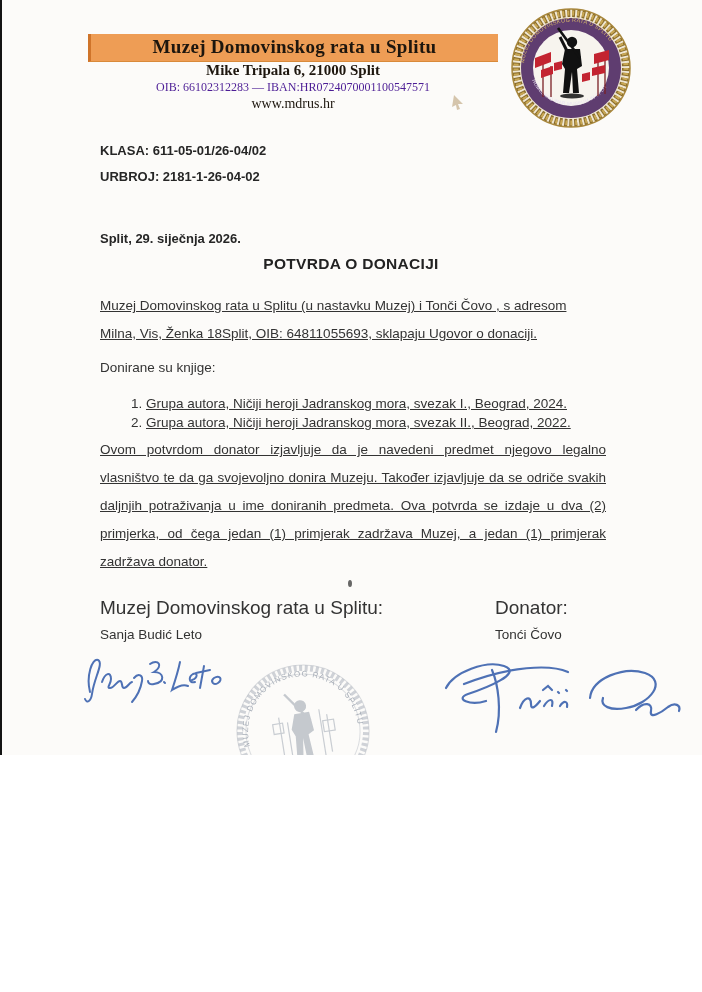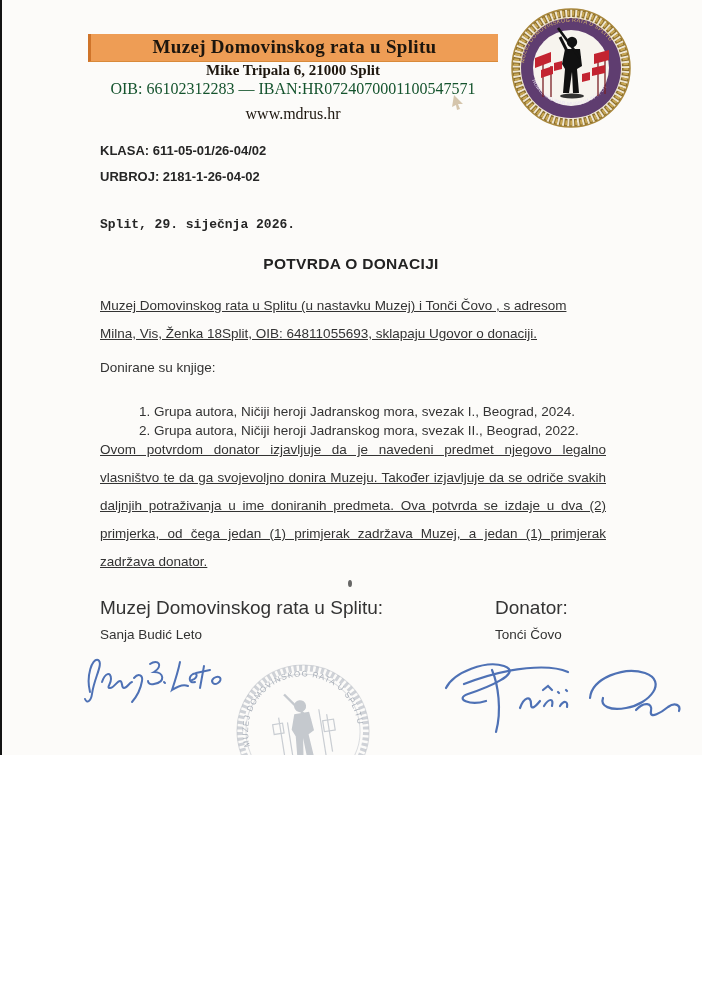--- a/index.html
+++ b/index.html
@@ -22,41 +22,41 @@
   .dot-speck2{position:absolute;left:643px;top:963px;width:5px;height:4px;background:#bdbdbd;border-radius:50%;opacity:.8;}
 
   
   .letterhead{position:absolute;left:88px;top:34px;width:410px;text-align:center;
     font-family:"Liberation Serif",serif;color:#1d160e;}
   .title-band{
     padding:2px 0 3px 0;font-weight:bold;font-size:19px;letter-spacing:.3px;
     border-left:3px solid #cf742a;border-bottom:1px solid #d98a3a;
   }
   .lh-address{font-weight:bold;font-size:15px;margin-top:0;}
-  .lh-oib{font-size:16px;margin-top:1px;color:#14532d;}
+  .lh-oib{font-size:12px;margin-top:1px;color:#4c1d95;}
   .lh-email{font-size:14px;margin-top:1px;color:#262626;}
   .lh-email a{color:#5b87c5;text-decoration:underline;}
-  .lh-web{font-size:16px;margin-top:7px;}
+  .lh-web{font-size:14px;margin-top:1px;}
 
   .logo-wrap{position:absolute;left:506px;top:8px;width:130px;height:121px;}
 
   
   .meta-line{position:absolute;left:100px;font-size:13px;font-weight:bold;color:#262626;}
   .klasa{top:143px;}
   .urbroj{top:169px;text-align:right;}
-  .dateline{top:217px;font-family:Liberation Mono, monospace;}
+  .dateline{top:231px;}
 
   .doc-title{position:absolute;left:100px;top:255px;width:502px;text-align:center;
     font-size:15.5px;font-weight:bold;color:#222;letter-spacing:.3px;}
 
   .para{position:absolute;left:100px;width:506px;font-size:13.5px;line-height:28px;color:#333;text-decoration:underline;}
   .p1{top:292px;}
   .list-intro{position:absolute;left:100px;top:360px;font-size:13.5px;line-height:16px;color:#333;}
-  .book-list{position:absolute;left:124px;top:394px;margin:8px;padding:0 0 0 22px;
-    font-size:13.5px;line-height:19px;color:#333;}
+  .book-list{position:absolute;left:124px;top:394px;margin:0;padding:0 0 0 22px;
+    font-size:13.5px;line-height:19px;color:#333;text-decoration:underline;}
   .p2{top:436px;text-align:justify;}
 
   .sig-role{position:absolute;top:600px;font-size:19px;color:#333;line-height:16px;}
   .sig-name{position:absolute;top:627px;font-size:13.5px;color:#333;line-height:16px;}
   .sig-left{left:100px;}
   .sig-right{left:495px;}
 
   .sig-ink-left{position:absolute;left:82px;top:648px;width:158px;height:62px;}
   .sig-ink-right{position:absolute;left:440px;top:648px;width:258px;height:102px;}
   .stamp-wrap{position:absolute;left:234px;top:662px;width:138px;height:138px;

